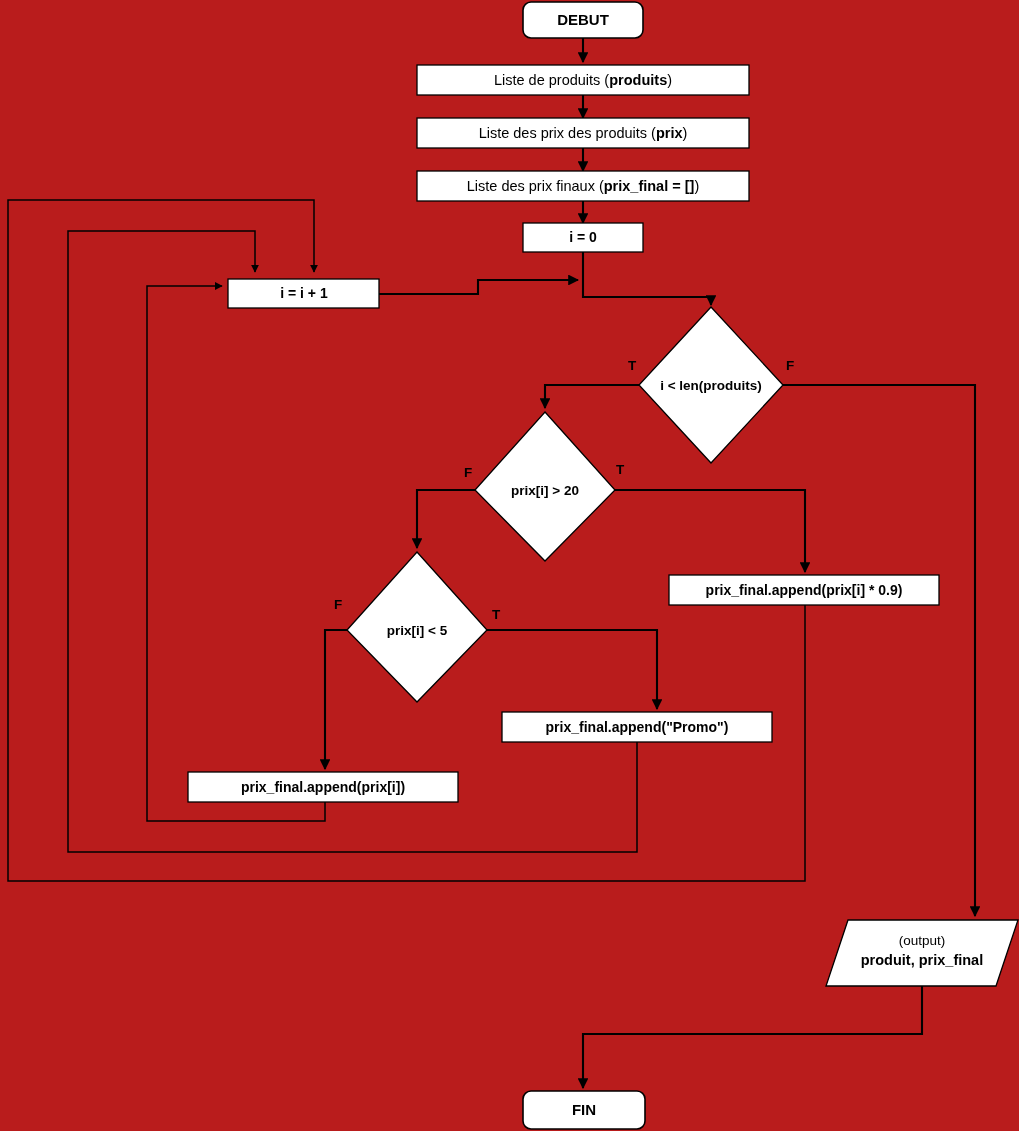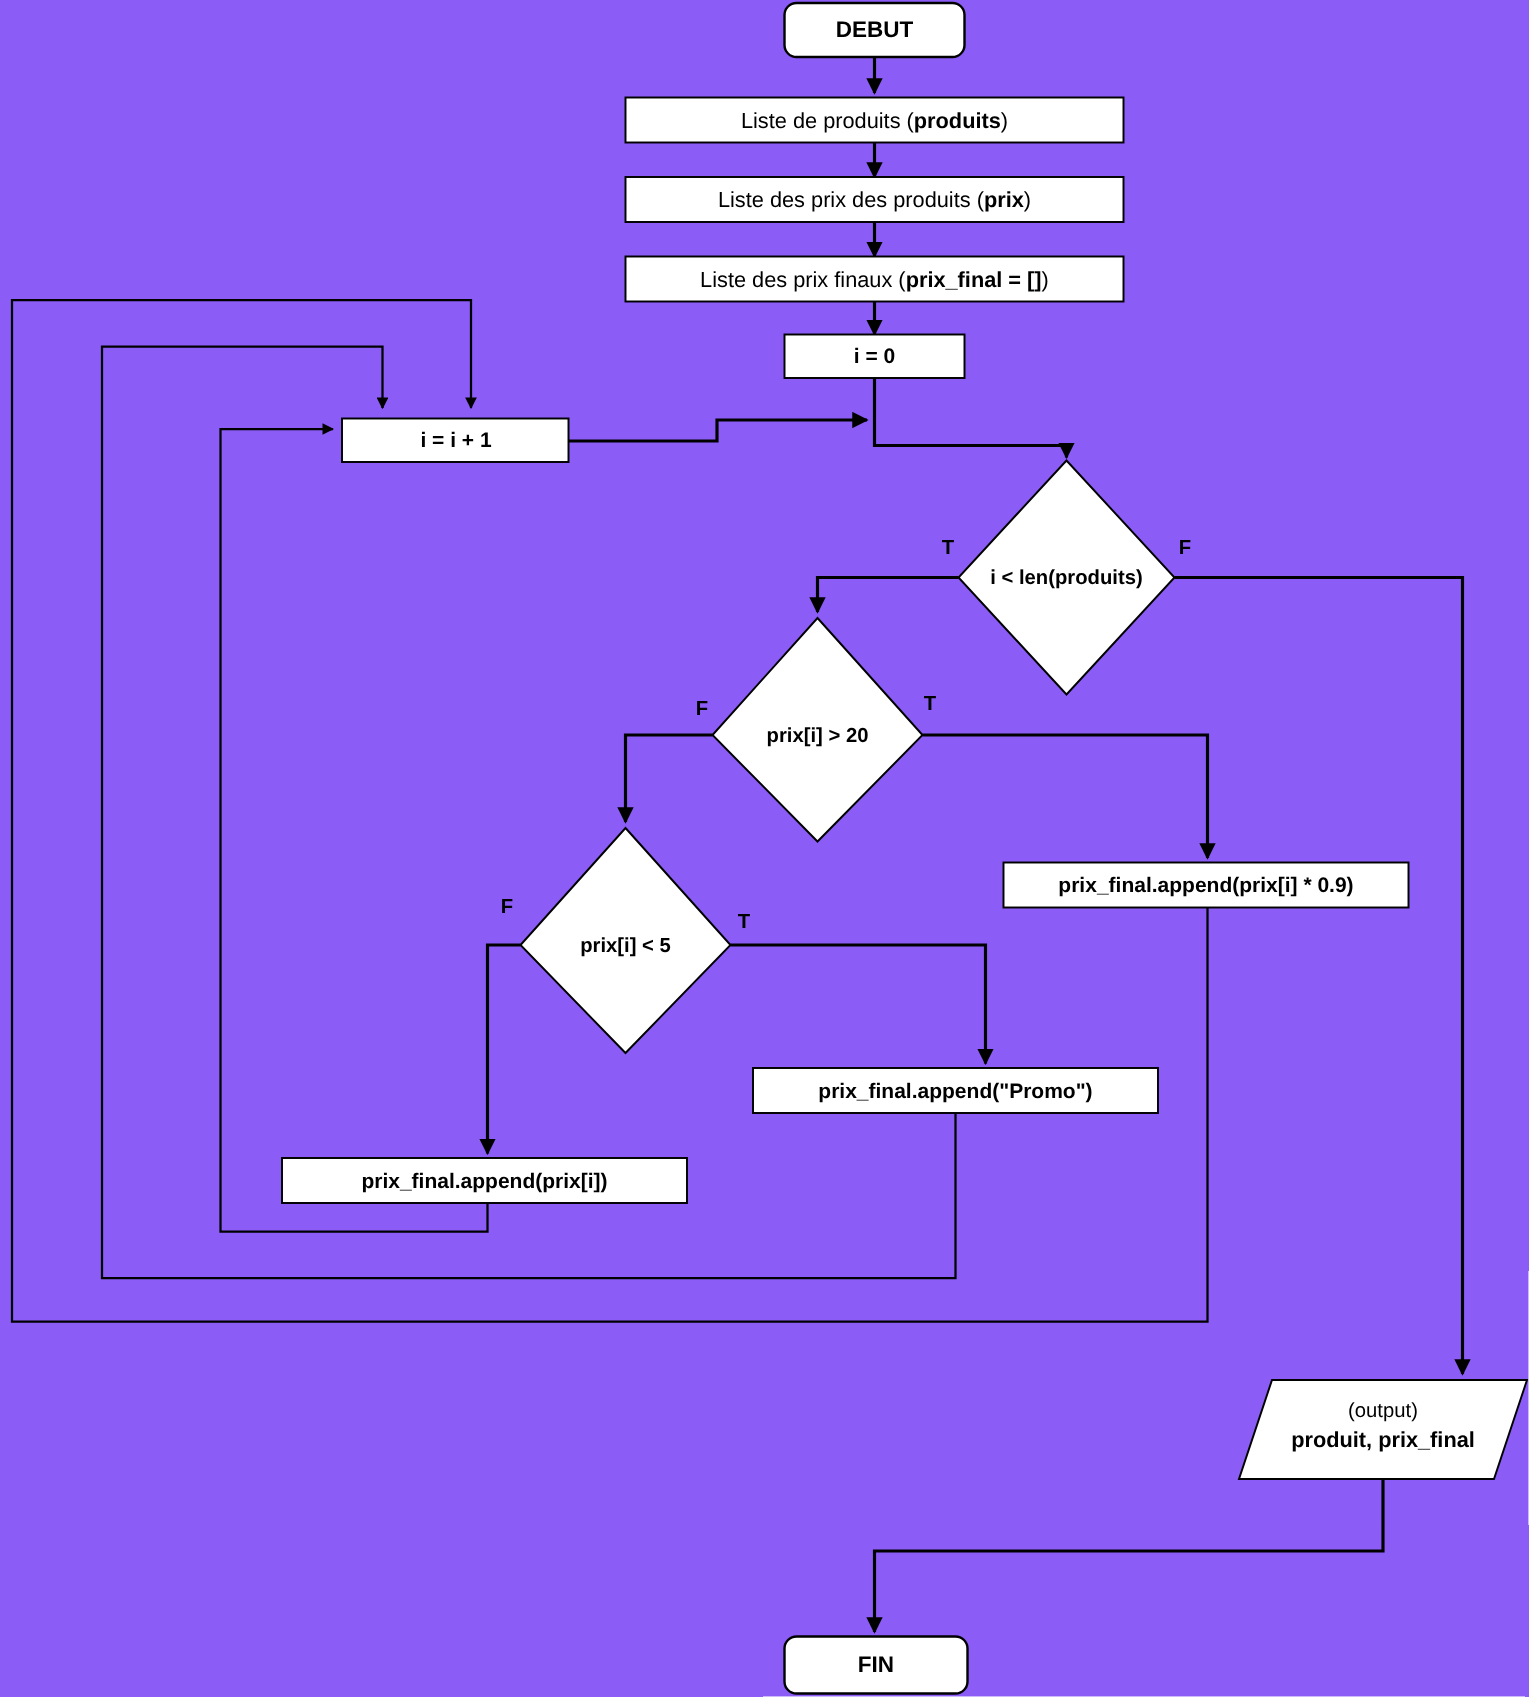--- a/index.html
+++ b/index.html
@@ -7,21 +7,21 @@
     padding: 0;
     background: #ffffff;
   }
   body {
     font-family: "Liberation Sans", sans-serif;
   }
   #flowchart-root {
     position: relative;
     width: 1019px;
     height: 1131px;
-    background: #8b5cf6;
+    background: #b91c1c;
     overflow: hidden;
   }
   svg.chart-svg {
     position: absolute;
     top: 0;
     left: 0;
     width: 1019px;
     height: 1131px;
   }
   .node-shape {

